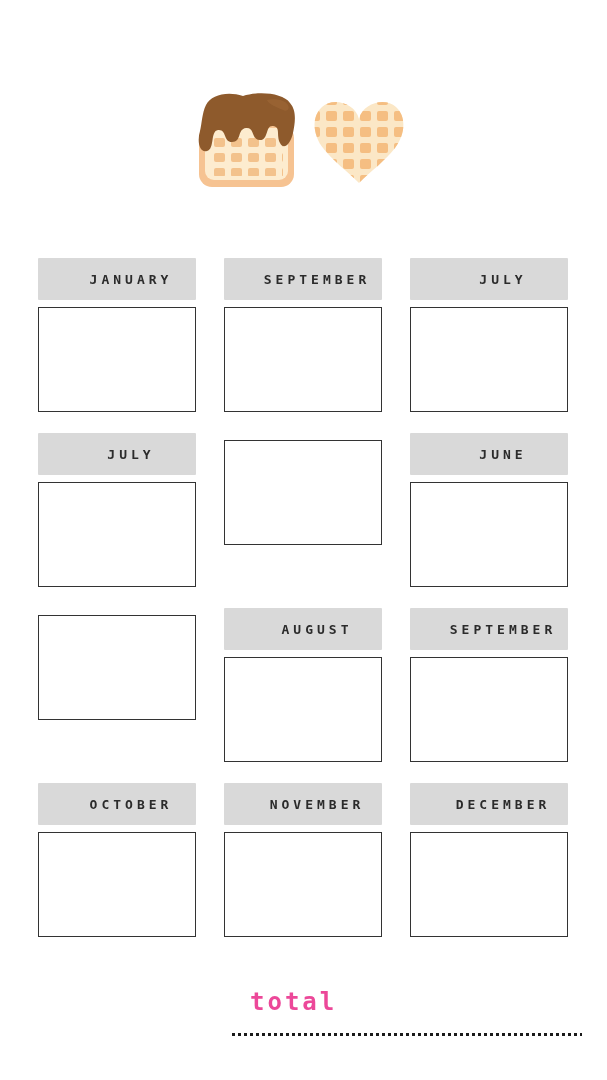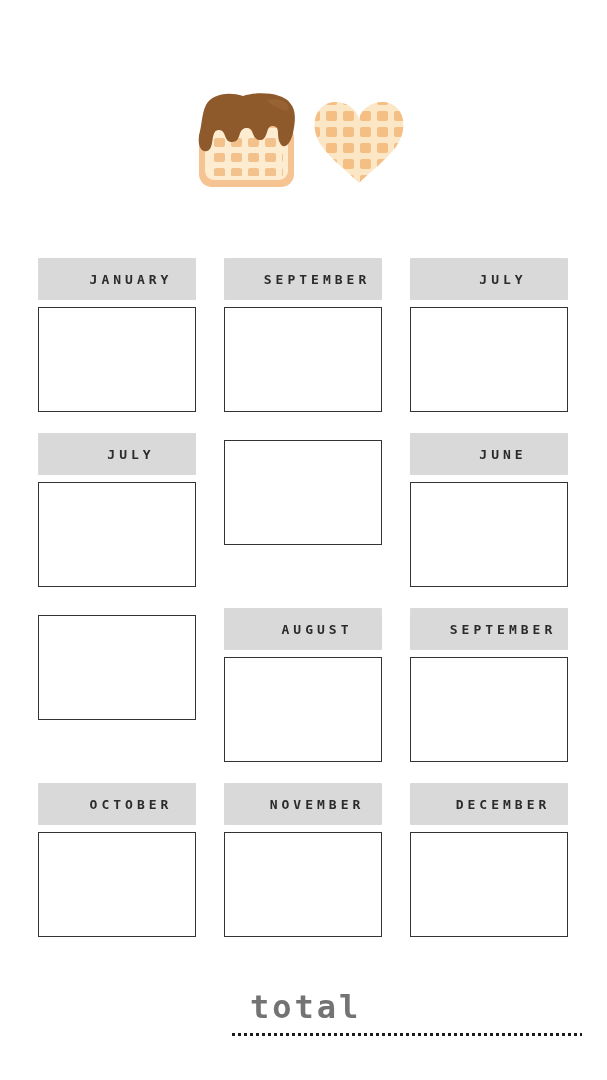--- a/index.html
+++ b/index.html
@@ -59,24 +59,24 @@
     height: 103px;
     background: #ffffff;
     border: 1.5px solid #333333;
   }
 
   
   .total-label {
     position: absolute;
     left: 250px;
     top: 988px;
-    font-size: 32px;
+    font-size: 24px;
     font-weight: bold;
     letter-spacing: 3px;
-    color: #737373;
+    color: #ec4899;
   }
   .total-line {
     position: absolute;
     left: 232px;
     top: 1033px;
     width: 350px;
     height: 3px;
     background: repeating-linear-gradient(90deg, #1a1a1a 0 3px, transparent 3px 6px);
   }
 </style>

